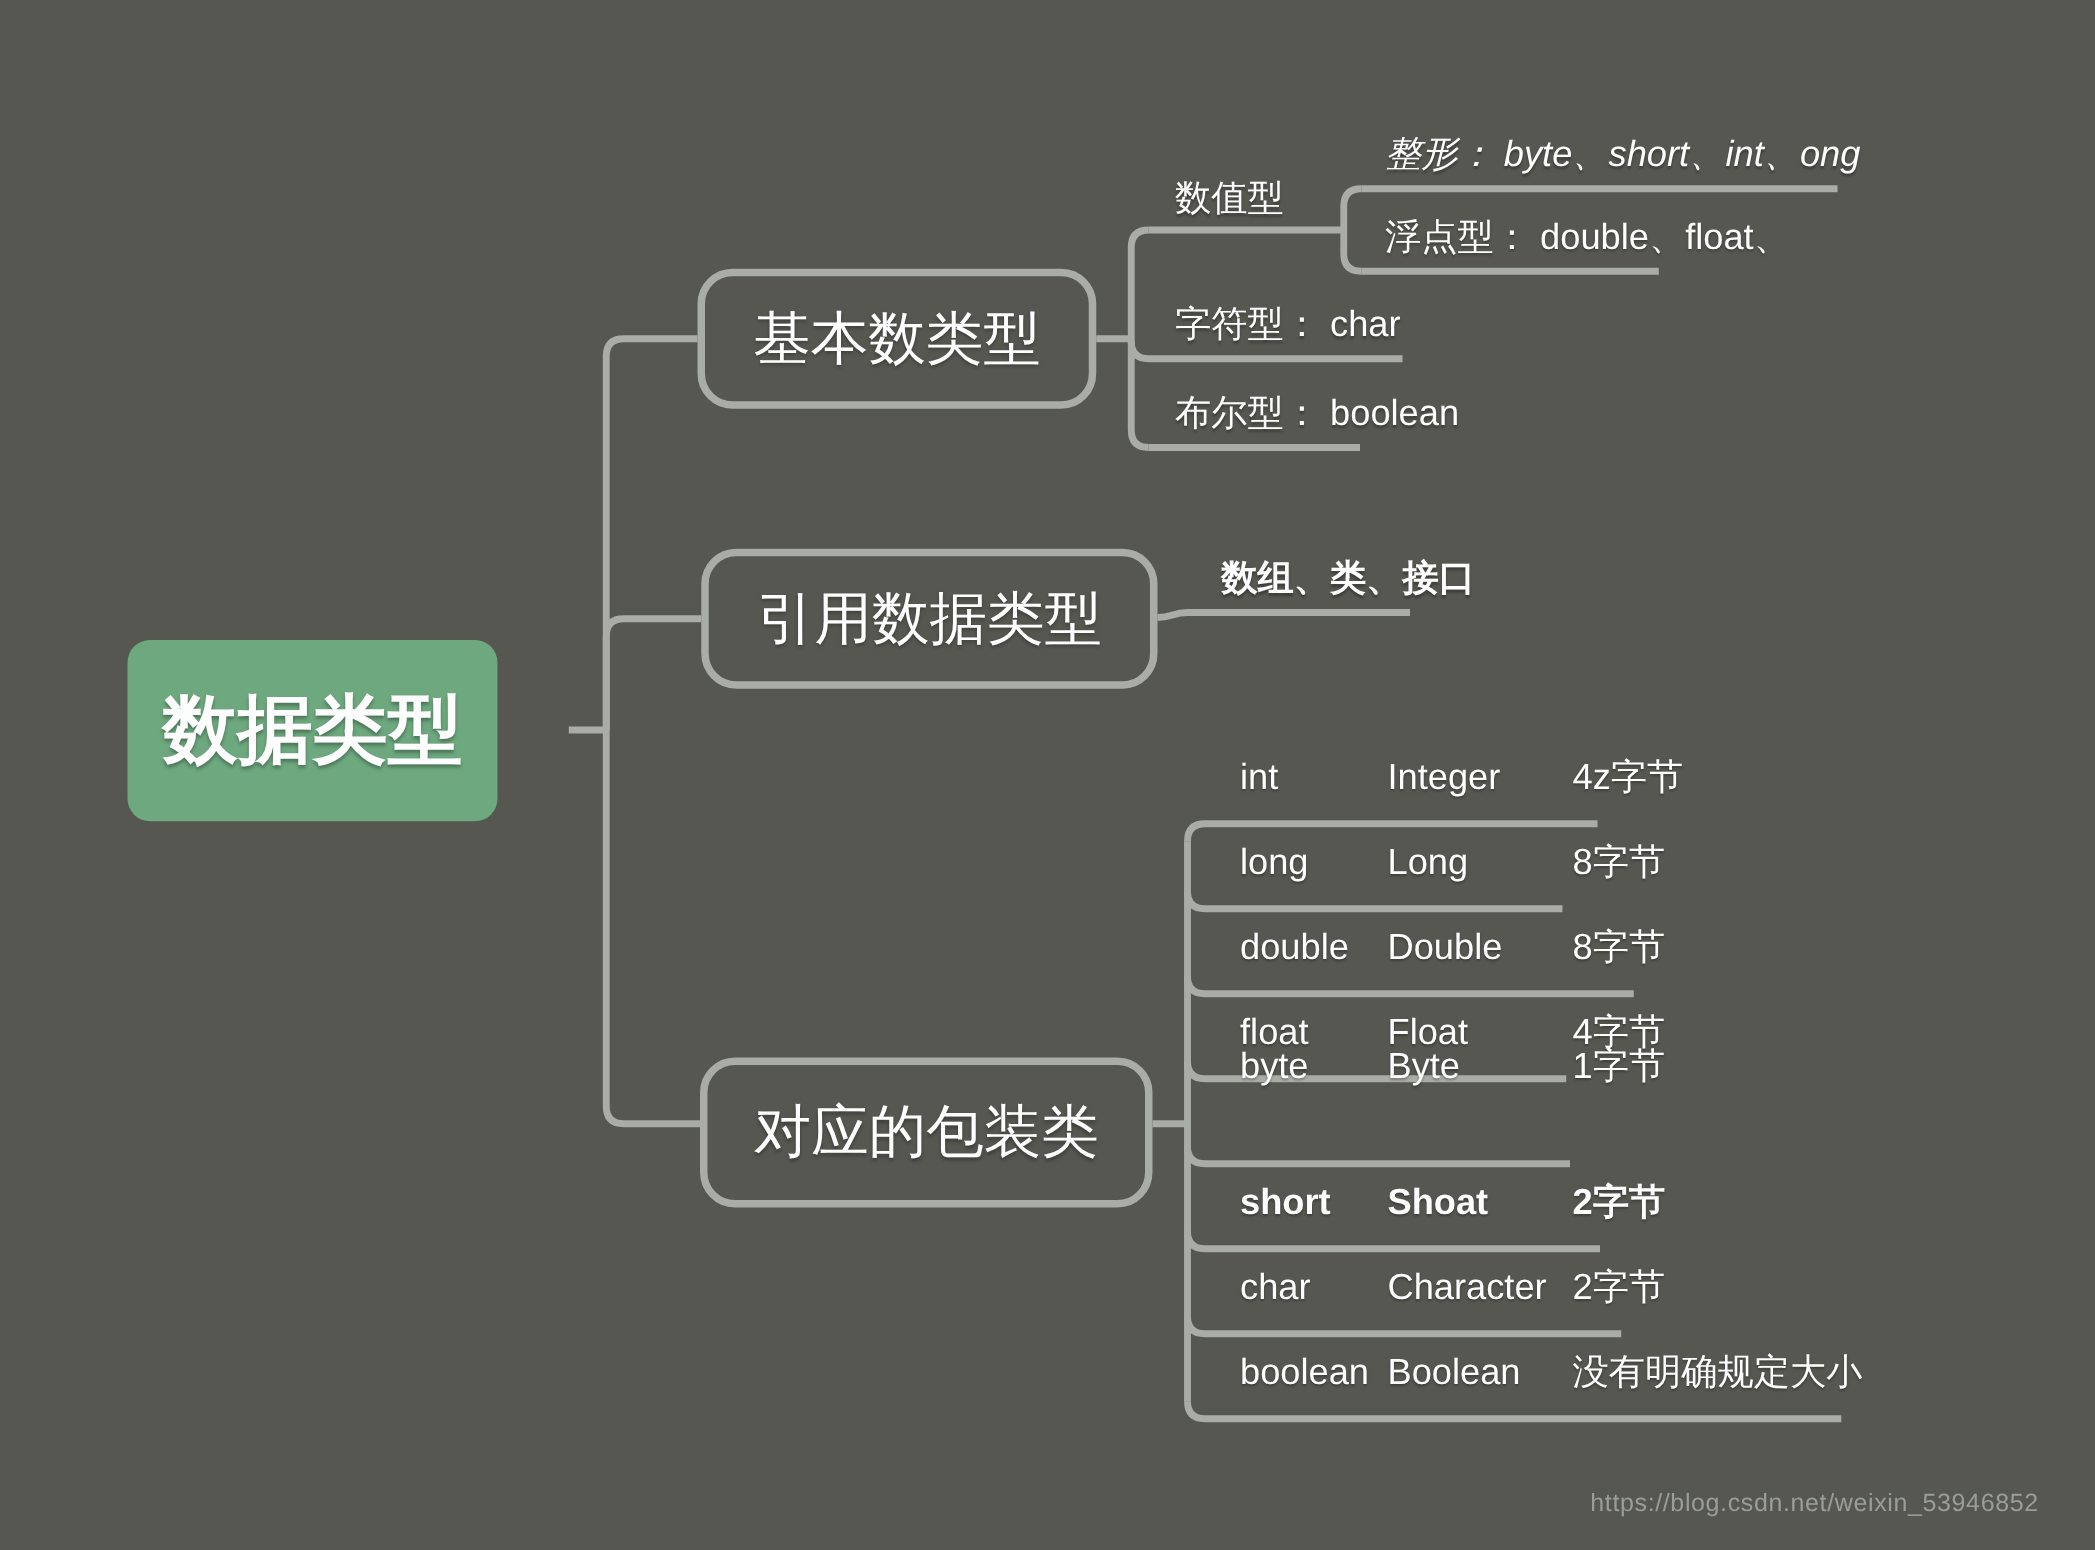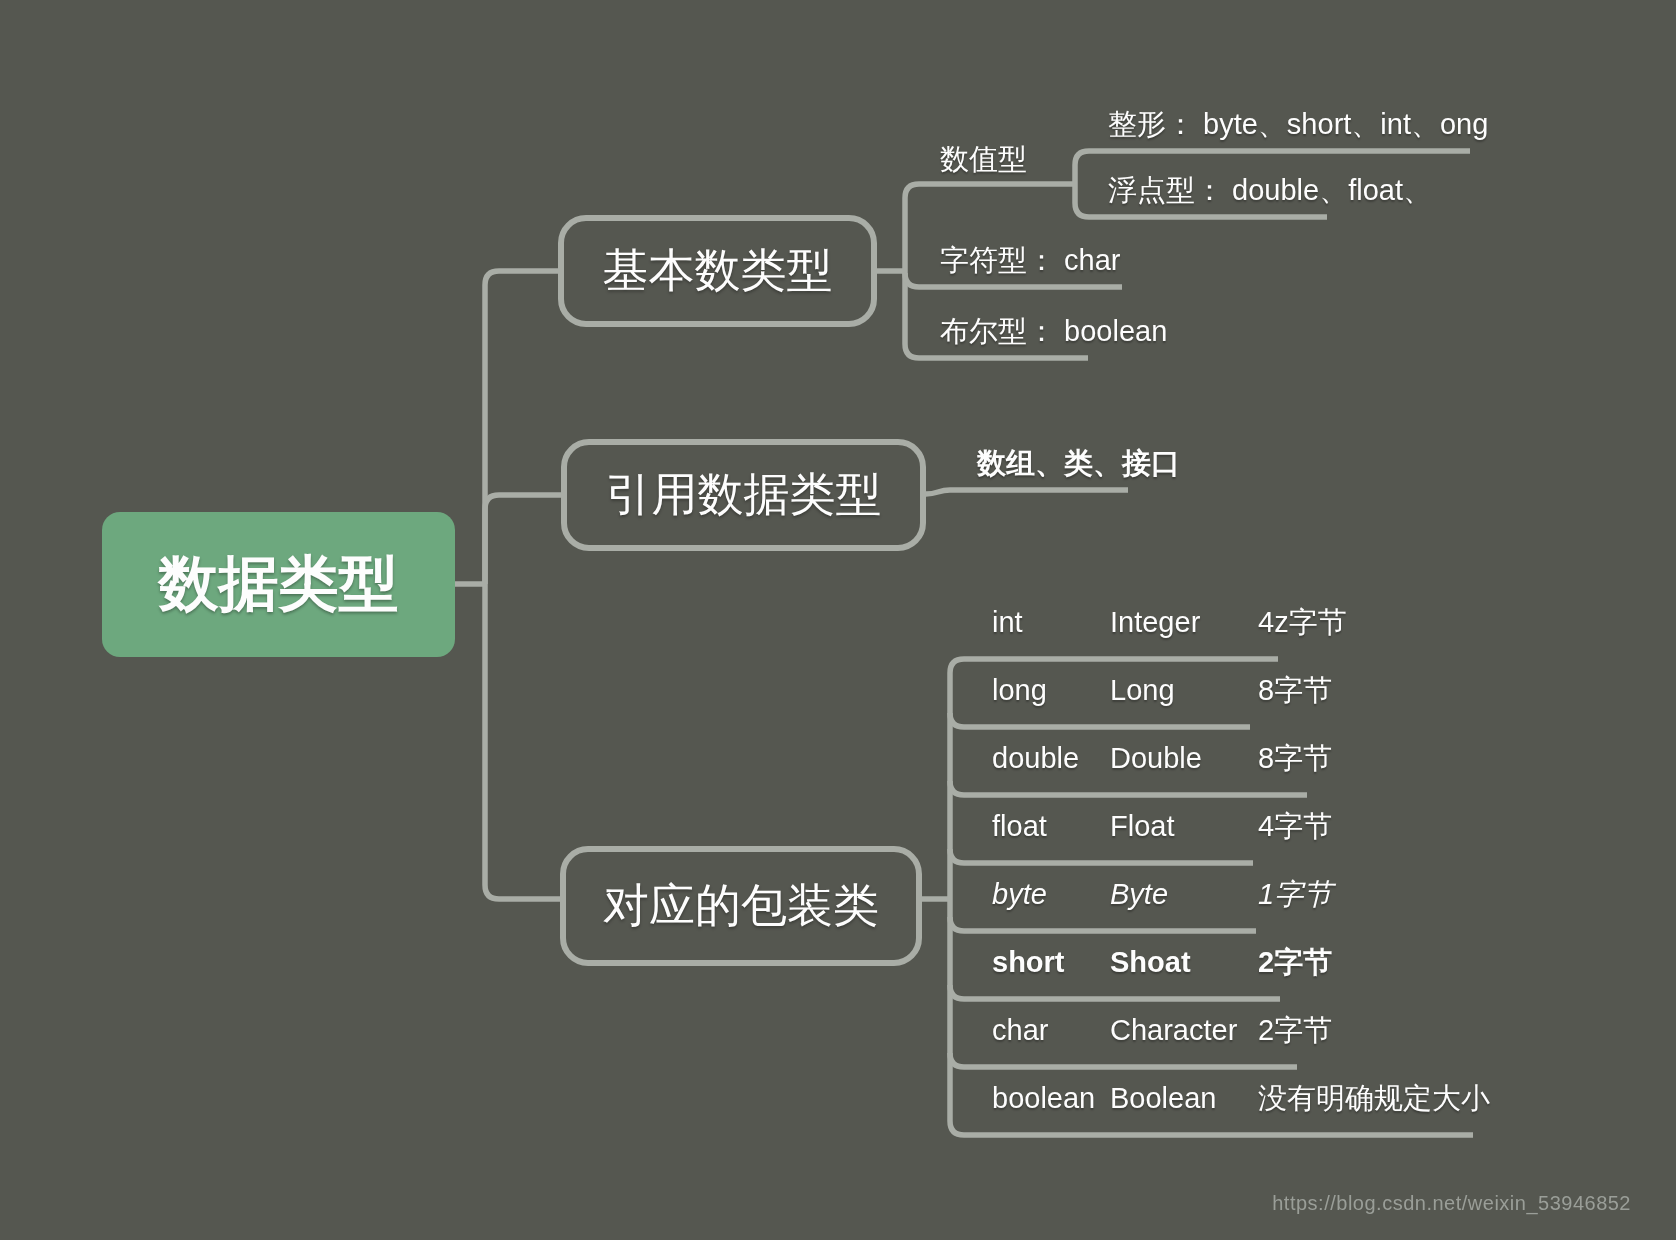--- a/index.html
+++ b/index.html
@@ -53,36 +53,36 @@
     <path d="M1278,659 L964,659 Q950,659 950,673"></path>
     <path d="M950,713 Q950,727 964,727 L1250,727"></path>
     <path d="M950,781 Q950,795 964,795 L1307,795"></path>
     <path d="M950,849 Q950,863 964,863 L1253,863"></path>
     <path d="M950,917 Q950,931 964,931 L1256,931"></path>
     <path d="M950,985 Q950,999 964,999 L1280,999"></path>
     <path d="M950,1053 Q950,1067 964,1067 L1297,1067"></path>
     <path d="M950,1121 Q950,1135 964,1135 L1473,1135"></path>
   </svg>
 
-  <div class="node root" style="left:102px;top:512px;width:353px;height:145px;">
+  <div class="node root" style="left:102px;top:512px;width:296px;height:145px;">
     <span>数据类型</span>
   </div>
 
   <div class="node box" style="left:558px;top:215px;width:319px;height:112px;">
     <span>基本数类型</span>
   </div>
   <div class="node box" style="left:561px;top:439px;width:365px;height:112px;">
     <span>引用数据类型</span>
   </div>
   <div class="node box" style="left:560px;top:846px;width:362px;height:120px;">
     <span>对应的包装类</span>
   </div>
 
   <div class="leaf" style="left:940px;top:142px;">数值型</div>
-  <div class="leaf" style="left:1108px;top:107px;">整形： byte、short、int、ong</div>
+  <div class="leaf" style="left:1108px;top:107px;font-style:italic;">整形： byte、short、int、ong</div>
   <div class="leaf" style="left:1108px;top:173px;">浮点型： double、float、</div>
   <div class="leaf" style="left:940px;top:243px;">字符型： char</div>
   <div class="leaf" style="left:940px;top:314px;">布尔型： boolean</div>
 
   <div class="leaf" style="left:977px;top:446px;font-weight:bold;">数组、类、接口</div>
 
   <div id="wrapper-rows">
       <div class="wrow" style="top: 605px;">
         <span class="c1">int</span>
         <span class="c2">Integer</span>
@@ -96,21 +96,21 @@
       <div class="wrow" style="top: 741px;">
         <span class="c1">double</span>
         <span class="c2">Double</span>
         <span class="c3">8字节</span>
       </div>
       <div class="wrow" style="top: 809px;">
         <span class="c1">float</span>
         <span class="c2">Float</span>
         <span class="c3">4字节</span>
       </div>
-      <div class="wrow" style="top: 877px; font-style: italic;">
+      <div class="wrow" style="top: 836px;">
         <span class="c1">byte</span>
         <span class="c2">Byte</span>
         <span class="c3">1字节</span>
       </div>
       <div class="wrow" style="top: 945px; font-weight: bold;">
         <span class="c1">short</span>
         <span class="c2">Shoat</span>
         <span class="c3">2字节</span>
       </div>
       <div class="wrow" style="top: 1013px;">

